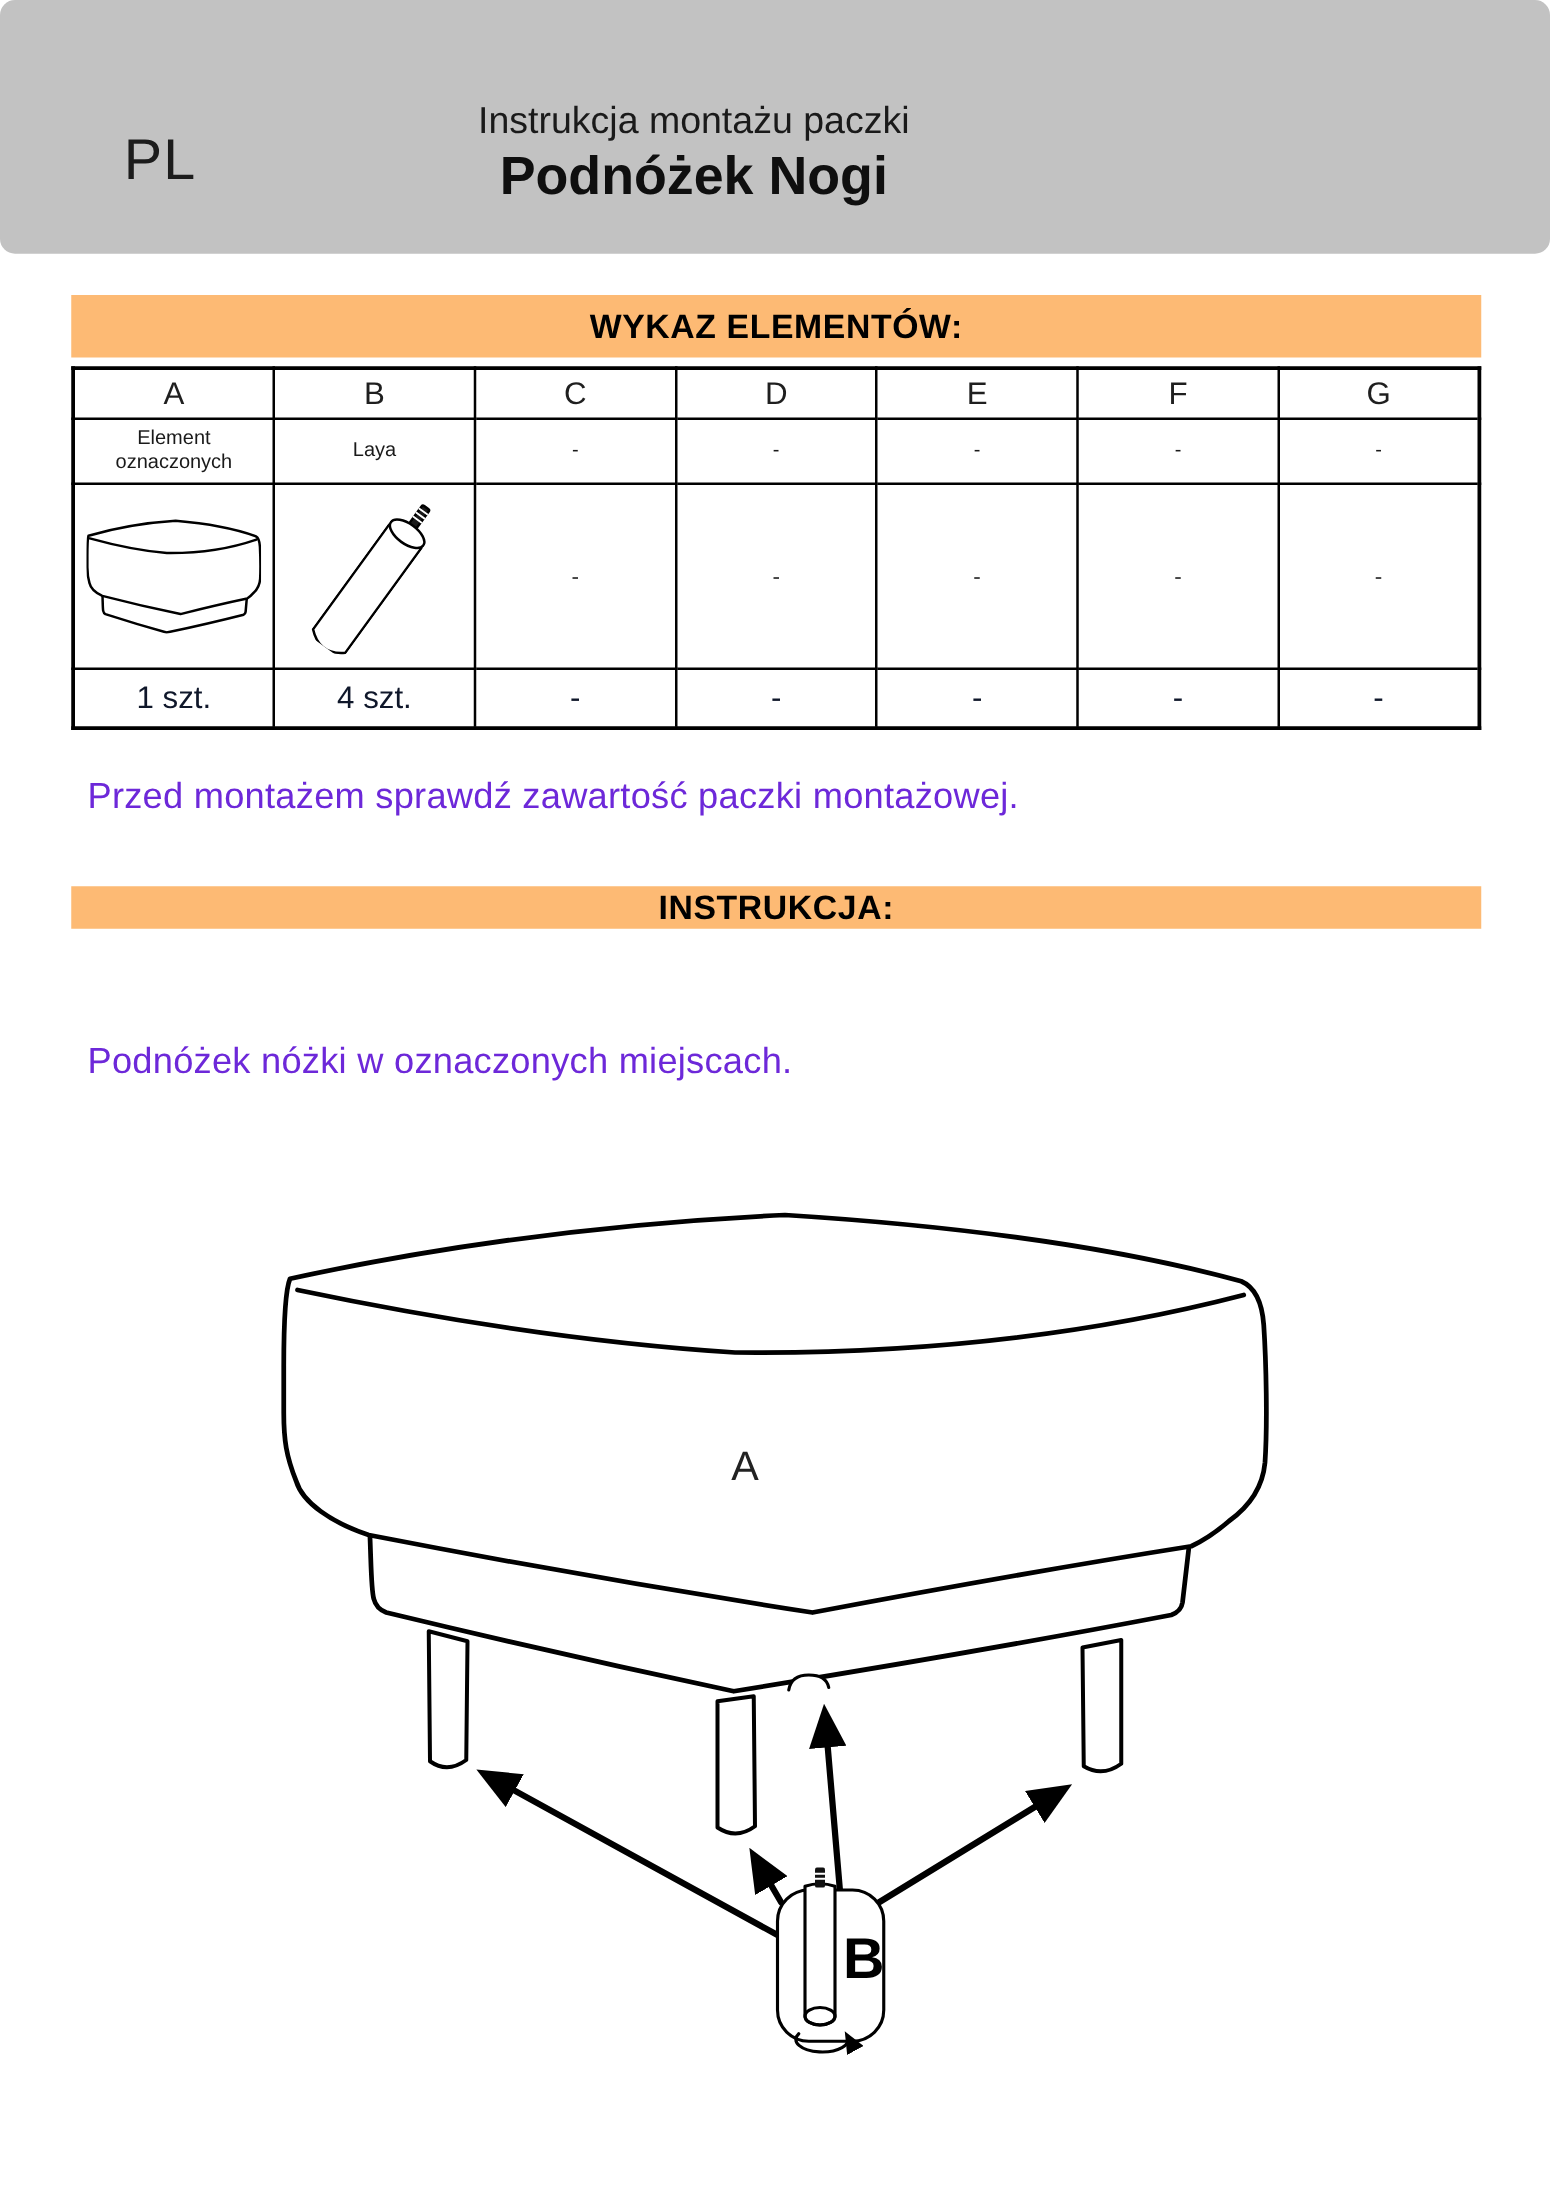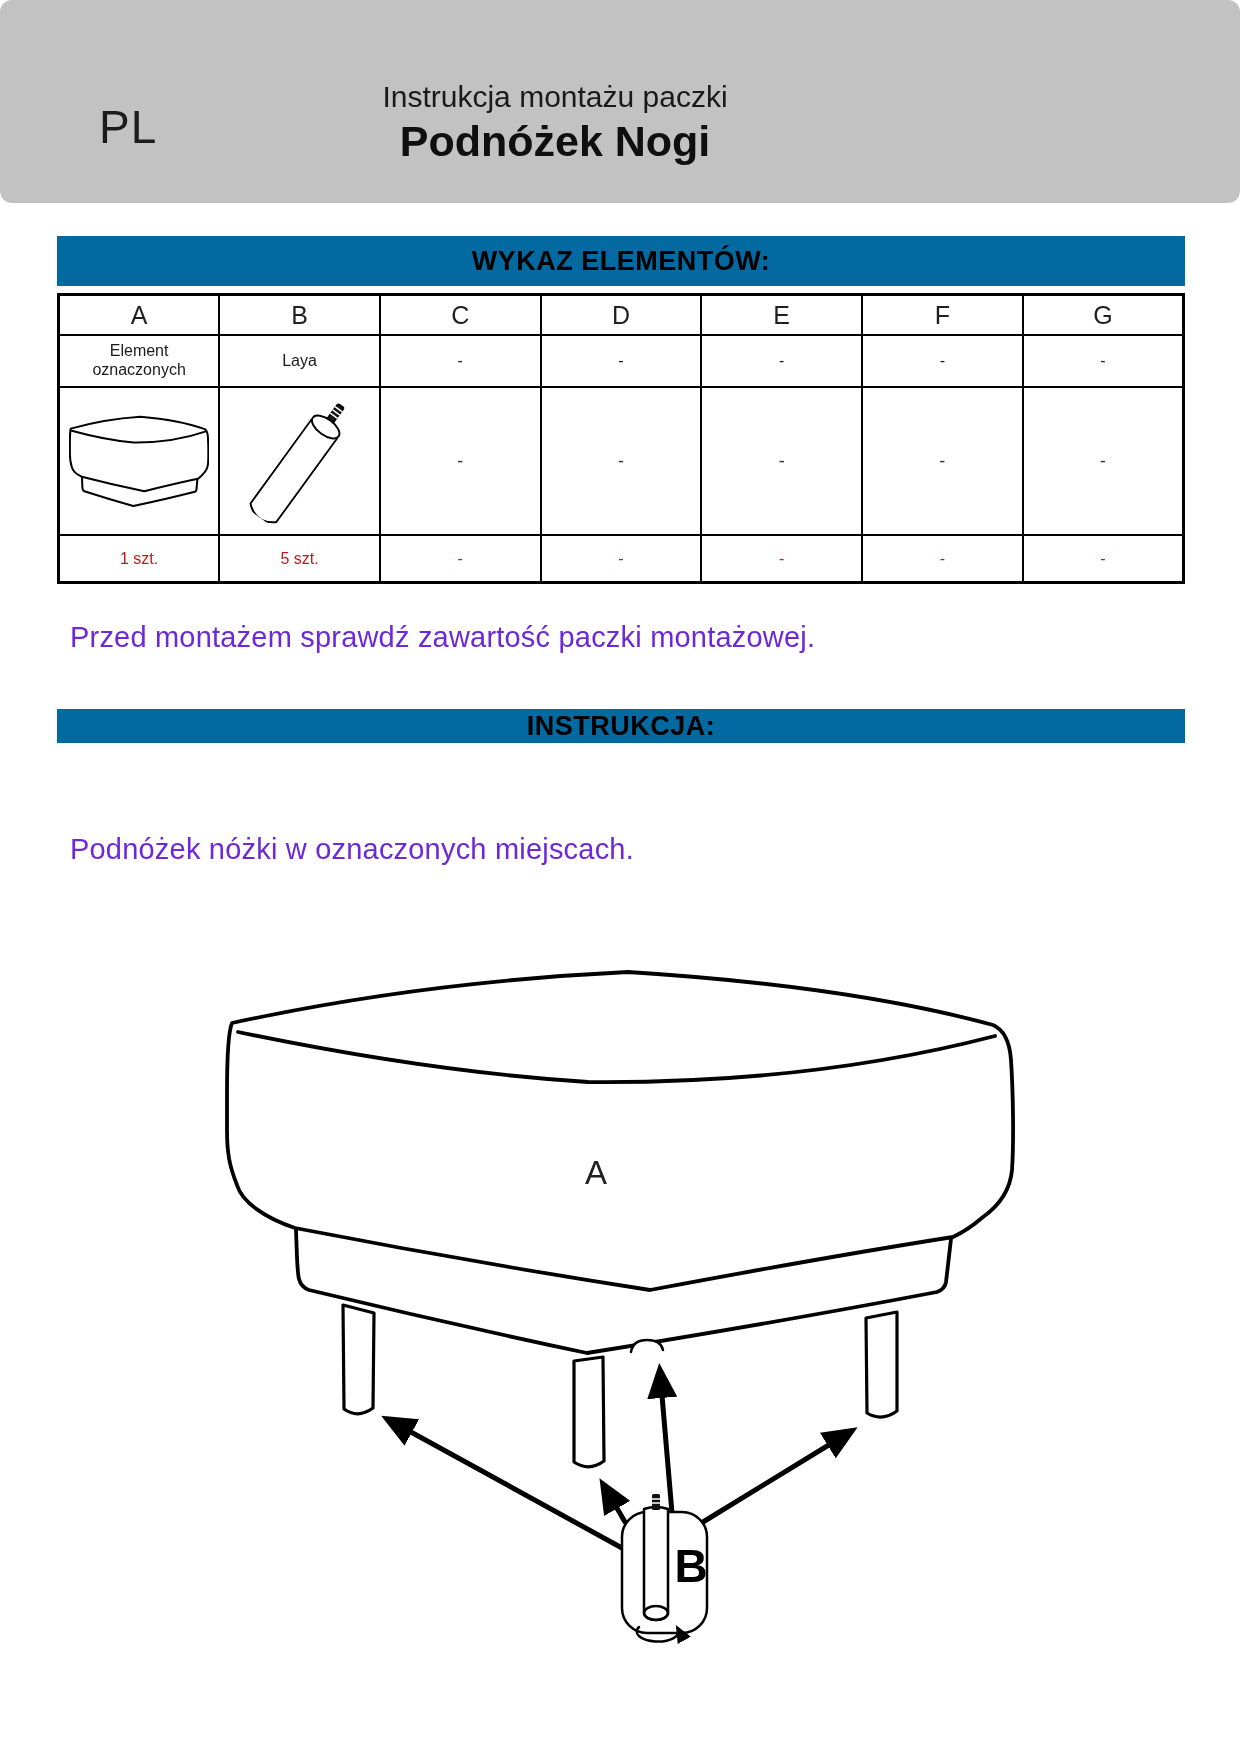--- a/index.html
+++ b/index.html
@@ -8,35 +8,35 @@
 
   
   .band { position:absolute; left:0; top:0; width:1240px; height:203px; background:#c2c2c2;border-radius:12px; }
   .pl { position:absolute; left:99px; top:100px; font-size:46px; font-weight:400; color:#1c1c1c; letter-spacing:1px; }
   .subtitle { position:absolute; left:0; top:80px; width:1110px; text-align:center;
               font-size:30px; font-weight:400; color:#1a1a1a; }
   .doctitle { position:absolute; left:0; top:117px; width:1110px; text-align:center;
               font-size:43px; font-weight:700; color:#0f0f0f; }
 
   
-  .sectionbar { position:absolute; left:57px; width:1128px; background:#0369a1;
+  .sectionbar { position:absolute; left:57px; width:1128px; background:#fdba74;
                 display:flex; align-items:center; justify-content:center;
                 font-size:27px; font-weight:700; letter-spacing:.5px; color:#000; }
   #wykaz-bar { top:236px; height:50px; }
   #instrukcja-bar { top:709px; height:34px; }
 
   
   .parts-table { position:absolute; left:57px; top:293px; width:1128px;
                  border-collapse:collapse; table-layout:fixed; border:3px solid #000; }
   .parts-table th, .parts-table td { border:2px solid #000; text-align:center;
                  vertical-align:middle; padding:0 6px; }
   .col-head   { height:38px; font-size:25px; font-weight:400; color:#1f1f1f; }
   .name-row td { height:50px; font-size:16px; color:#1a1a1a; line-height:1.18; font-weight:400; }
   .image-row td { height:146px; font-size:18px; color:#333; }
-  .qty-row td { height:45px; font-size:16px; font-weight:400; color:#b91c1c; }
+  .qty-row td { height:45px; font-size:25px; font-weight:400; color:#0f172a; }
   .sketch { display:block; margin:0 auto; }
 
   .bodytext { position:absolute; left:70px; font-size:29px; color:#6d28d9; letter-spacing:.2px; }
   #note-text { top:592px; }
   #instr-text { top:804px; }
 
   
   .ln { fill:none; stroke:#000; stroke-linecap:round; stroke-linejoin:round; }
   .fw { fill:#fff; stroke:#000; stroke-linecap:round; stroke-linejoin:round; }
   .w5 { stroke-width:5; }
@@ -97,21 +97,21 @@
         </svg>
       </td>
       <td>-</td>
       <td>-</td>
       <td>-</td>
       <td>-</td>
       <td>-</td>
     </tr>
     <tr class="qty-row">
       <td>1 szt.</td>
-      <td>5 szt.</td>
+      <td>4 szt.</td>
       <td>-</td>
       <td>-</td>
       <td>-</td>
       <td>-</td>
       <td>-</td>
     </tr>
   </tbody>
     </table>
 
   <p class="bodytext" id="note-text">Przed montażem sprawdź zawartość paczki montażowej.</p>

